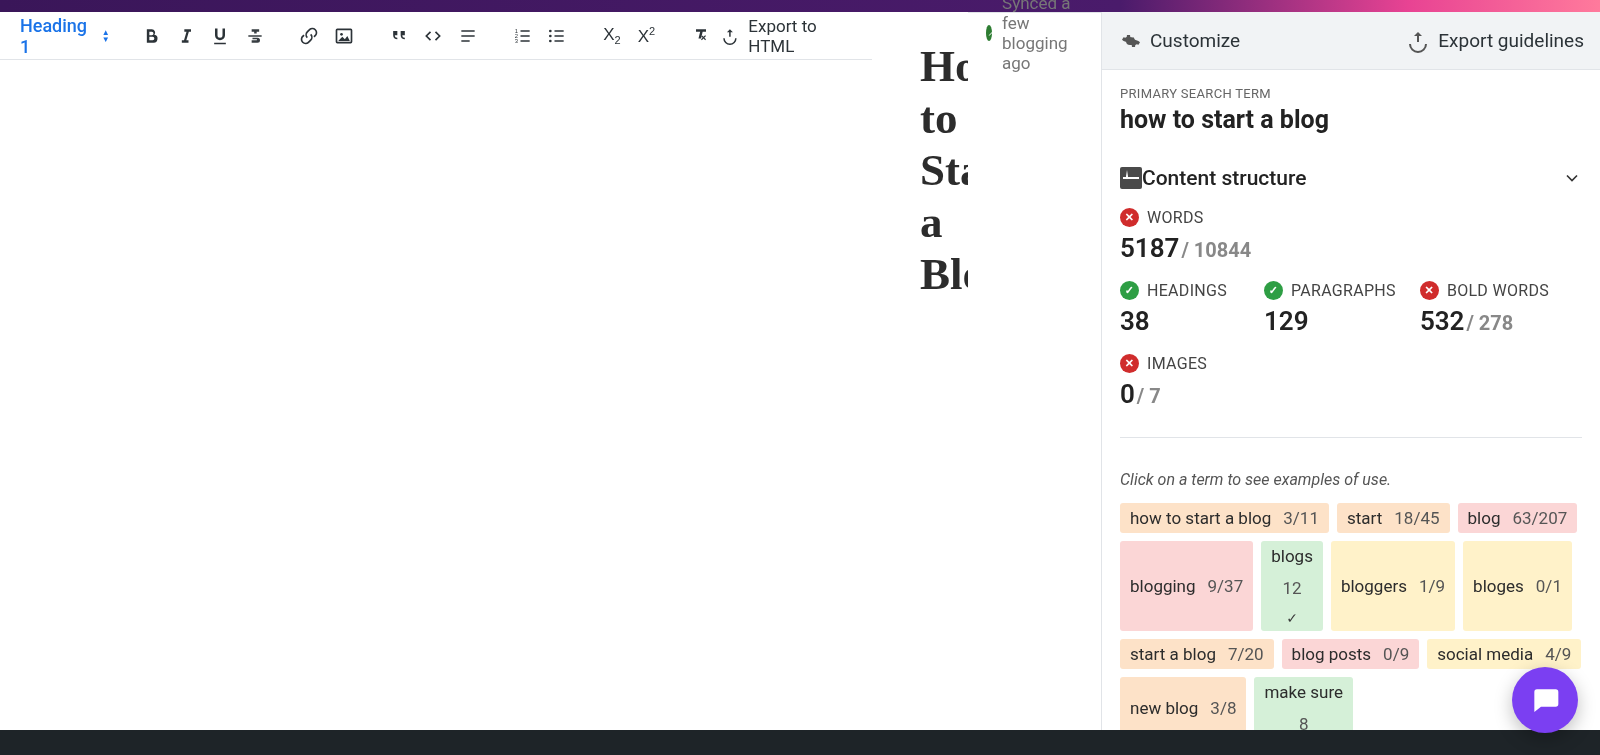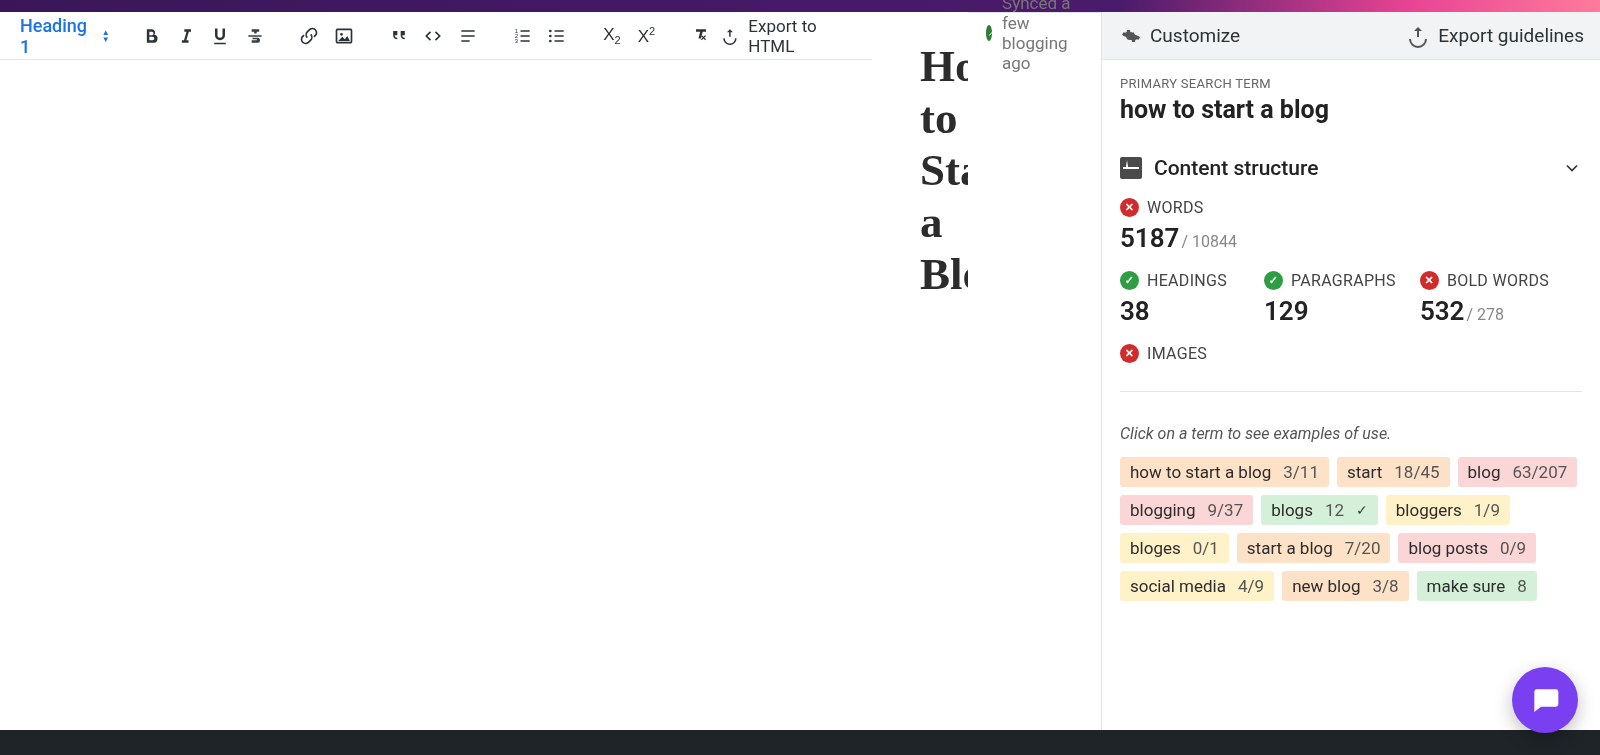--- a/index.html
+++ b/index.html
@@ -15,46 +15,46 @@
   .tb-sep { width: 18px; }
   .tb-right { margin-left:auto; display:flex; align-items:center; gap:10px; color:#2c3338; font-size:17px; cursor:pointer;}
   .doc-body { flex:1; padding: 28px 48px; overflow:auto; }
   .doc-title { font-family: Georgia, "Times New Roman", serif; font-size: 45px; font-weight: 700; color:#2c2c2c;}
   .status-bar { height: 40px; border-top:1px solid #e1e4e8; display:flex; align-items:center; padding: 0 18px; font-size:17px; color:#444;}
   .status-dot { width:16px; height:16px; border-radius:50%; background:#2e7d32; display:inline-block; margin-right:10px; position:relative;}
   .status-dot::after{ content:""; position:absolute; inset:4px; border:1.5px solid #fff; border-bottom-color:transparent; border-left-color:transparent; border-radius:50%; transform:rotate(45deg);}
   .synced { margin-left:auto; color:#777; margin-right:36px;}
   
   .sidebar { background:#fff; display:flex; flex-direction:column; overflow:hidden;}
-  .sb-top { height:48px; background:#f1f3f5; border-bottom:1px solid #e1e4e8; display:flex; align-items:center; padding: 0 16px; gap:10px; }
+  .sb-top { height:58px; background:#f1f3f5; border-bottom:1px solid #e1e4e8; display:flex; align-items:center; padding: 0 16px; gap:10px; }
   .sb-top-btn { display:flex; align-items:center; gap:8px; font-size:19px; color:#2c3338; cursor:pointer;}
   .sb-top .right { margin-left:auto; }
   .sb-body { padding: 16px 18px; overflow:auto; flex:1;}
   .sb-label { font-size:13px; color:#666; letter-spacing:0.3px; }
   .sb-term { font-size:25px; font-weight:700; color:#222; margin-top:4px; }
   .panel { margin-top: 32px; }
-  .panel-head { display:flex; align-items:center; gap:12px; font-size:21px; color:#222; font-weight:500; cursor:pointer; }
+  .panel-head { display:flex; align-items:center; font-size:21px; color:#222; font-weight:500; cursor:pointer; }
   .panel-head .chev { margin-left:auto; }
   .metric-row { display:flex; flex-wrap:wrap; gap: 18px 24px; margin-top:18px; }
   .metric { min-width: 120px; }
   .metric-label { display:flex; align-items:center; gap:8px; font-size:16px; color:#444; letter-spacing:0.3px;}
   .stat-icon { width:19px; height:19px; border-radius:50%; display:inline-flex; align-items:center; justify-content:center; font-size:11px; color:#fff; font-weight:700;}
   .ok { background:#2e9e44; }
   .bad { background:#d02c2c; }
   .metric-val { margin-top:6px; font-size:26px; font-weight:600; color:#222;}
-  .metric-val .sub { font-size:16px; font-weight:400; color:#888; margin-left:2px;}
+  .metric-val .sub { font-size:20px; font-weight:700; color:#888; margin-left:2px;}
   .divider { border:none; border-top:1px solid #e1e4e8; margin: 28px 0 0 0;}
   .hint { font-style: italic; color:#555; font-size:16px; margin-top:14px;}
   .chips { display:flex; flex-wrap:wrap; gap:8px; margin-top:14px; }
   .chip { display:inline-flex; align-items:center; gap:12px; padding:5px 10px; border-radius:3px; font-size:17px; color:#2c2c2c; cursor:pointer; white-space:nowrap;}
   .chip .r { color:#555; }
   .c-red { background:#fbd6d6; }
   .c-orange { background:#fde2c8; }
   .c-yellow { background:#fff2c9; }
-  .c-green { background:#d5f0d8; }
+  .c-green { background:#d5f0d8;flex-direction:column; }
   .chip .ck { font-size:14px; color:#3a3a3a;}
   
   .chat { position:absolute; right:22px; bottom:22px; width:66px; height:66px; border-radius:50%; background:#7b3ff2; display:flex; align-items:center; justify-content:center; box-shadow:0 6px 18px rgba(0,0,0,.25); cursor:pointer;}
   .chat svg { width:32px; height:32px; }
   .bottom-dark { height:25px; background:#1e2428;}
   
   .ic { width:20px; height:20px; }
   .ic-lg { width:24px; height:24px;}
   .structure-icon { width:22px; height:22px; background:#4a4a4a; position:relative; border-radius:2px;}
   .structure-icon::after { content:""; position:absolute; inset:3px; background:
@@ -244,20 +244,23 @@
             <div class="metric-val">
               <span>532</span><span class="sub">/ 278</span>
             </div>
           </div>
 
           <div class="metric" style="min-width:100%">
             <div class="metric-label">
               <span class="stat-icon bad">✕</span>
               <span>IMAGES</span>
             </div>
+            <div class="metric-val">
+              <span>0</span><span class="sub">/ 7</span>
+            </div>
           </div>
         </div>
       </div>
 
       <hr class="divider">
 
       <div class="panel">
         <div class="hint">Click on a term to see examples of use.</div>
         <div class="chips" id="chips">
             <div class="chip c-orange">

